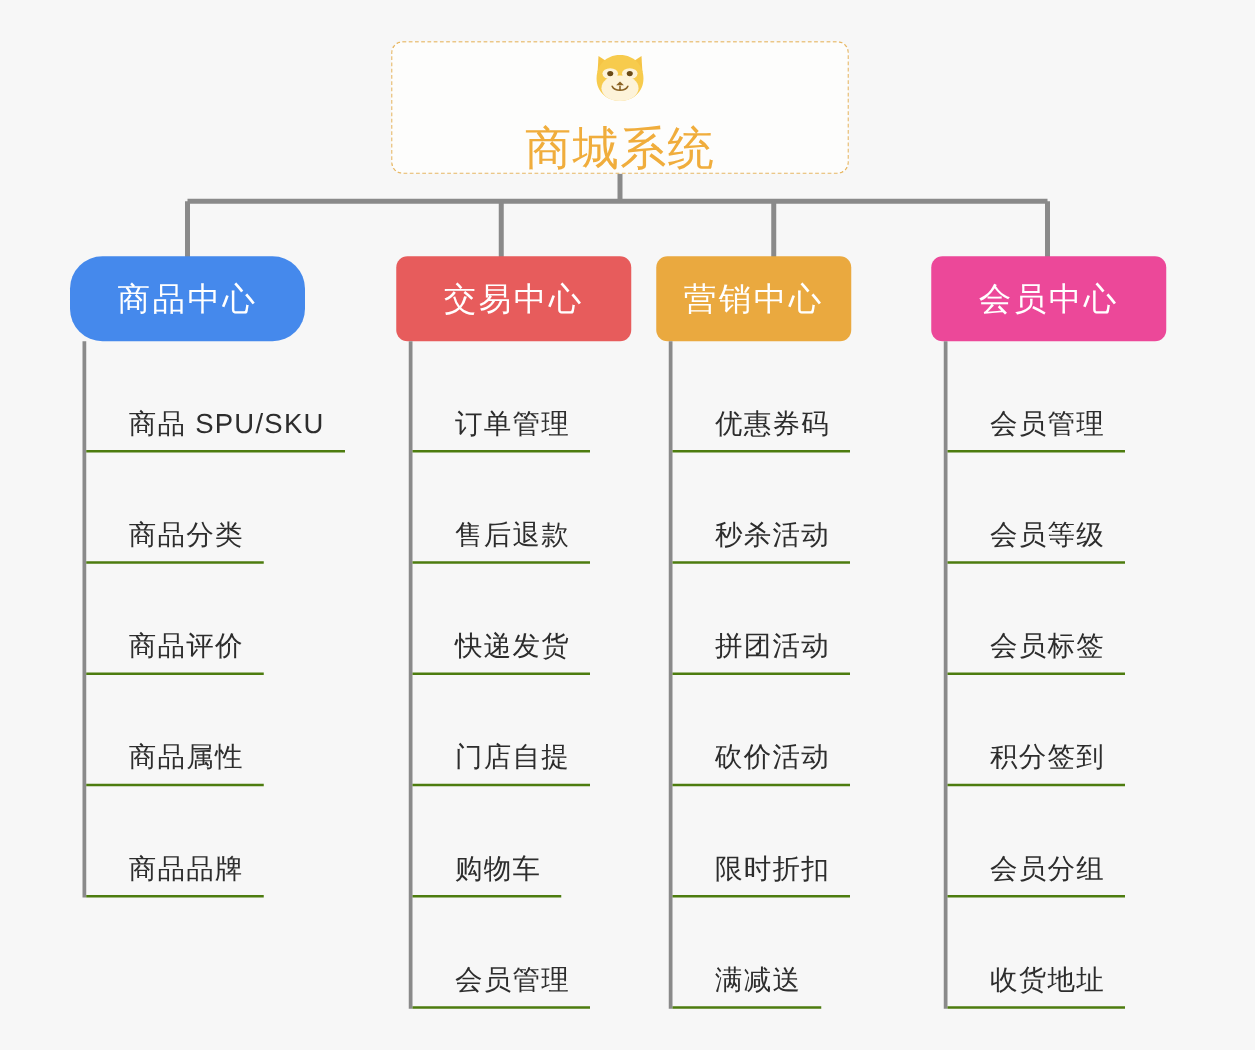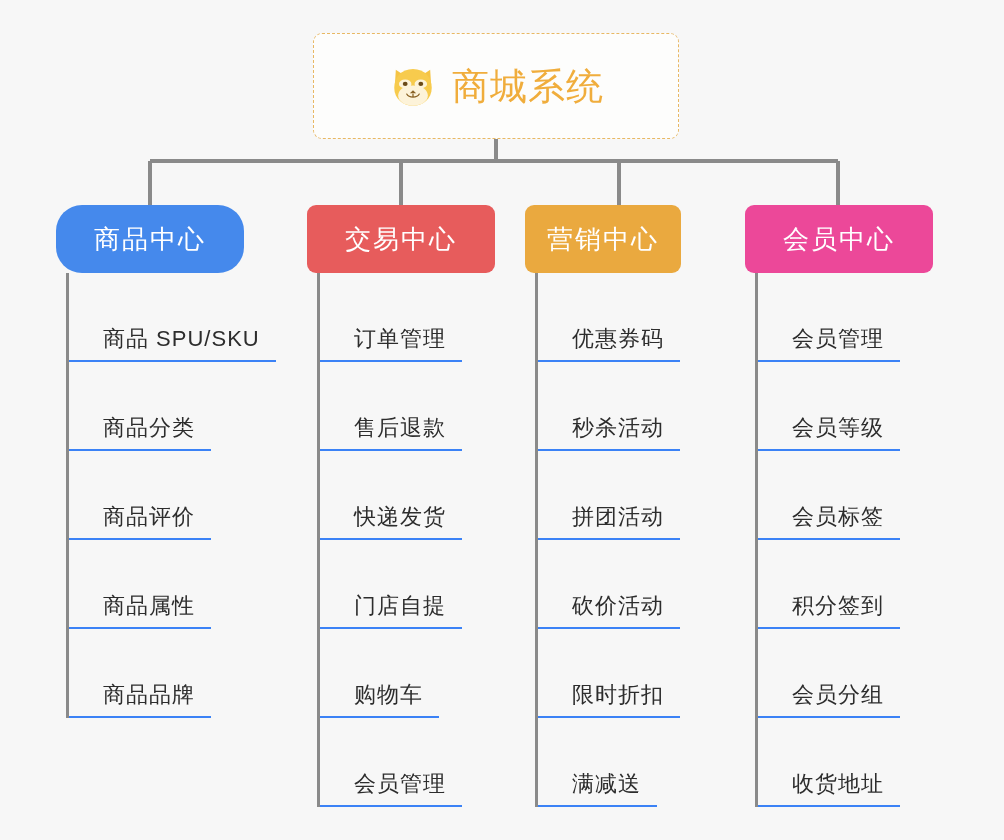--- a/index.html
+++ b/index.html
@@ -19,33 +19,34 @@
   
   .root-box{
     position:absolute;
     left:313px;top:33px;width:366px;height:106px;
     box-sizing:border-box;
     background:#fdfdfc;
     border:1px dashed #e8b864;
     border-radius:9px;
     display:flex;align-items:center;justify-content:center;
     gap:14px;
+    flex-direction:column;
   }
   .root-emoji{
     width:50px;height:50px;flex:0 0 auto;position:relative;top:1px;
   }
   .root-title{
     font-size:37px;line-height:1;color:#f0ad3c;
     letter-spacing:1px;white-space:nowrap;
   }
 
   
   .col{position:absolute;top:205px;}
   .col-0{left:56px;}
-  .col-1{left:307px;}
+  .col-1{left:317px;}
   .col-2{left:525px;}
   .col-3{left:745px;}
 
   .cat-head{
     box-sizing:border-box;
     height:68px;
     border-radius:9px;
     display:flex;align-items:center;justify-content:center;
     color:#ffffff;font-size:26px;letter-spacing:2px;
     white-space:nowrap;
@@ -63,21 +64,21 @@
     border-left:3px solid #8a8a8a;
   }
   .leaf{
     height:89px;
     display:flex;
     align-items:flex-end;
     box-sizing:border-box;
   }
   .leaf-line{
     display:inline-block;
-    border-bottom:2px solid #3b82f6;
+    border-bottom:2px solid #4d7c0f;
     padding:0 16px 6px 34px;
     font-size:22px;
     color:#2d2d2d;
     white-space:nowrap;
     letter-spacing:1px;
   }
 </style>
 </head>
 <body style="background: rgb(247, 247, 247);">
 

